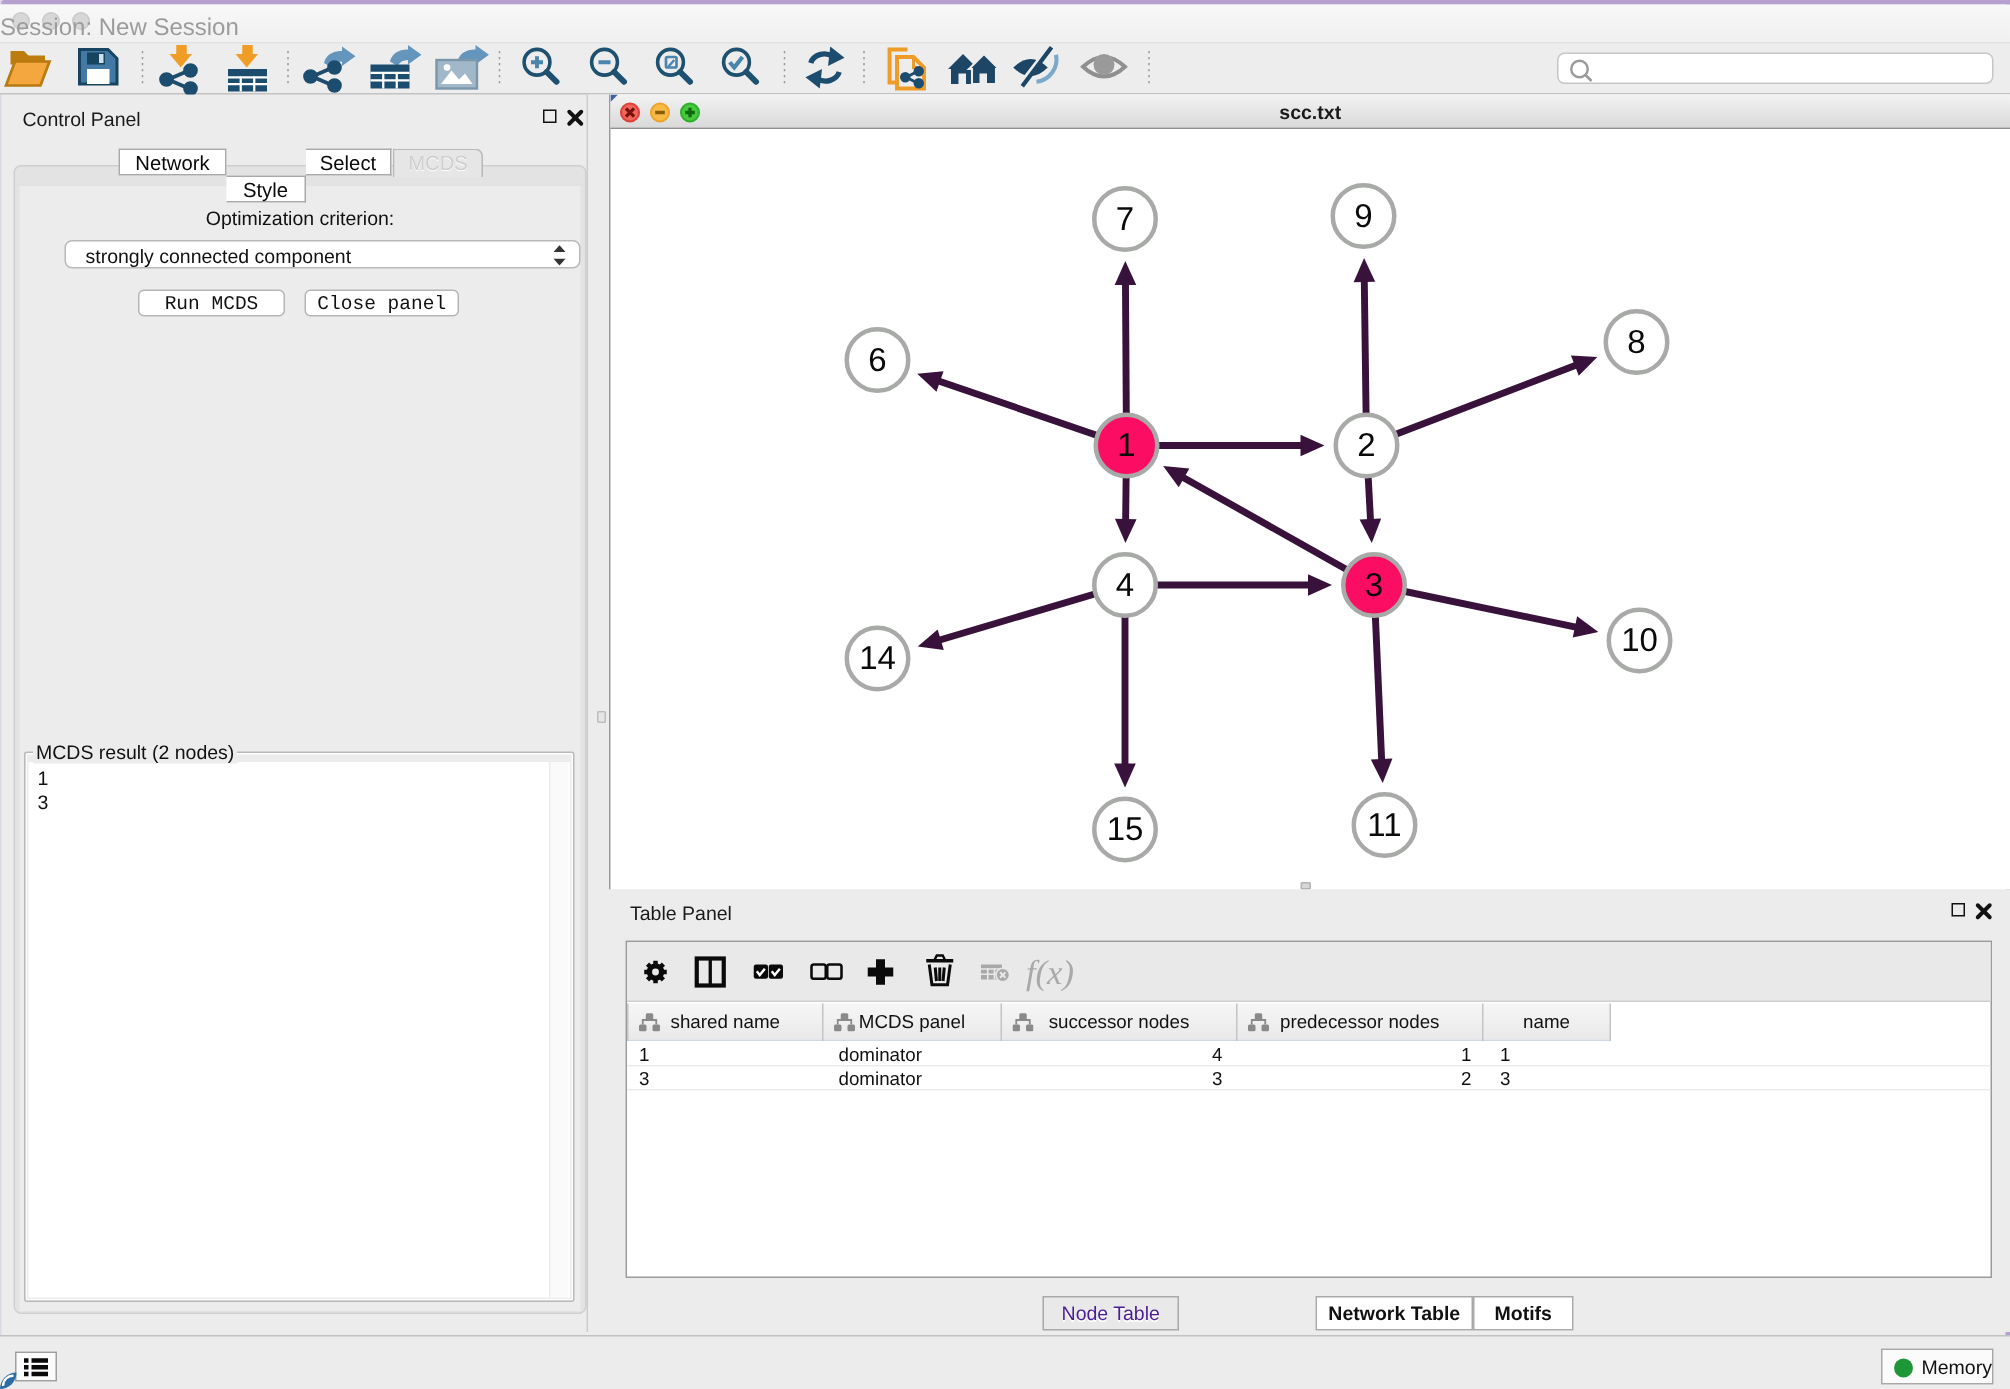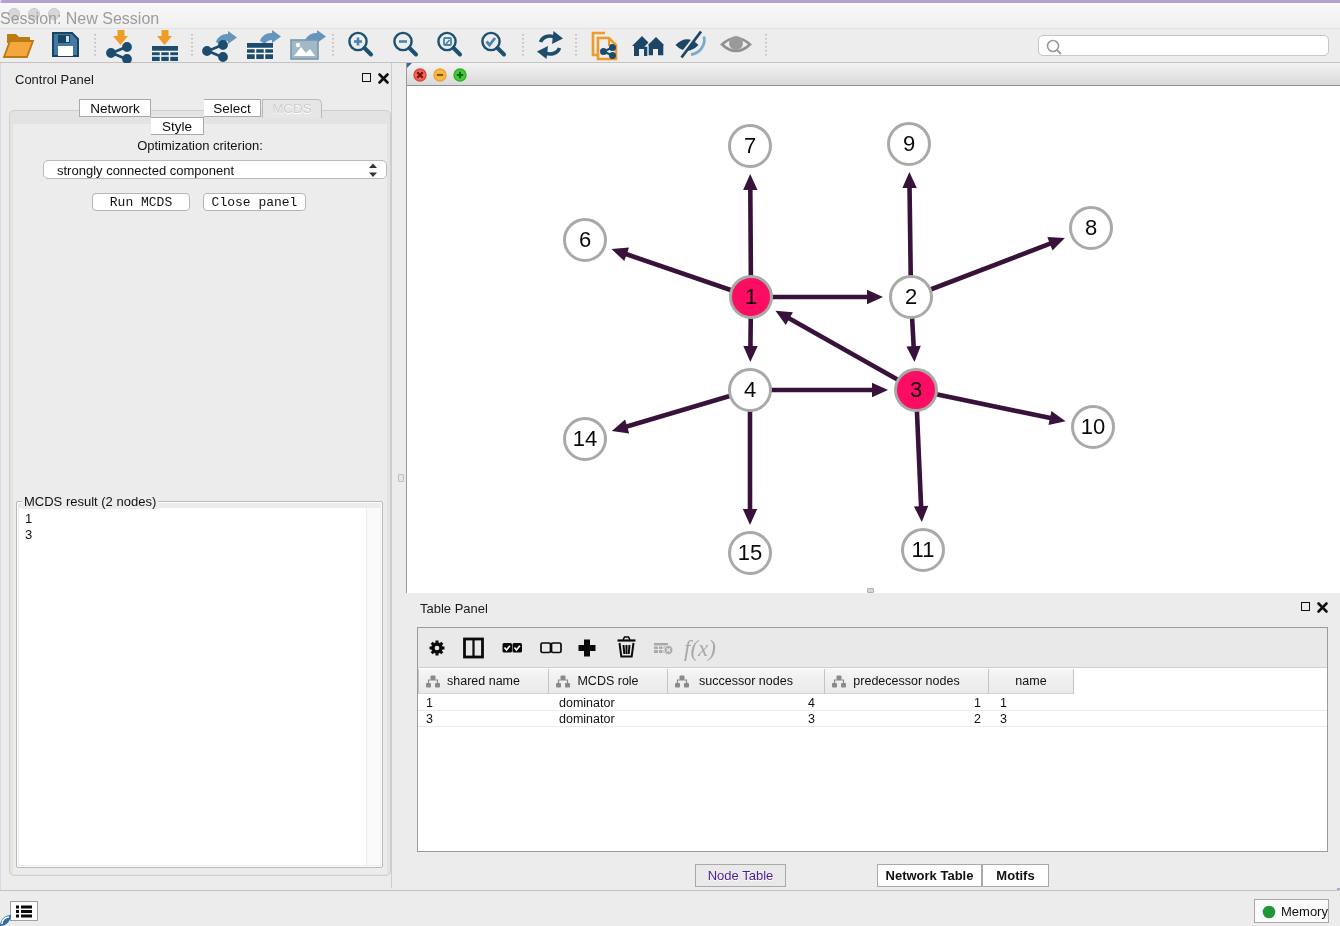--- a/index.html
+++ b/index.html
@@ -267,20 +267,21 @@
       <circle cx="7" cy="12" r="6" fill="#f0655c" stroke="#dd4238" stroke-width="1.4"></circle>
       <path d="M4.3,9.3 l5.4,5.4 m0,-5.4 l-5.4,5.4" stroke="#7a120e" stroke-width="2.2"></path>
       <circle cx="27" cy="12" r="6" fill="#f8ba46" stroke="#eda42c" stroke-width="1.4"></circle>
       <path d="M23.8,12 l6.4,0" stroke="#8a5d00" stroke-width="2.2"></path>
       <circle cx="47" cy="12" r="6" fill="#47c93e" stroke="#2eb02c" stroke-width="1.4"></circle>
       <path d="M43.8,12 l6.4,0 M47,8.8 l0,6.4" stroke="#0f680f" stroke-width="2.2"></path>
     </svg>
     <svg width="5" height="5" style="position:absolute;left:0;top:0;">
         <path d="M0,0 L5,0 L0,5 z" fill="#2a52a0" opacity="0.9"></path>
       </svg>
+    <div class="t">scc.txt</div>
   </div>
   <svg width="934" height="505" style="position:absolute;left:0;top:25px;">
 <g stroke="#38123b" stroke-width="4.6">
   <line x1="344" y1="209" x2="343.3" y2="99.0"></line>
   <line x1="344" y1="209" x2="216.8" y2="165.3"></line>
   <line x1="344" y1="209" x2="463.0" y2="209.0"></line>
   <line x1="344" y1="209" x2="343.4" y2="261.0"></line>
   <line x1="504" y1="209" x2="502.5" y2="97.0"></line>
   <line x1="504" y1="209" x2="645.7" y2="154.7"></line>
   <line x1="504" y1="209" x2="506.8" y2="261.1"></line>
@@ -427,21 +428,21 @@
           <svg class="hicon" width="14" height="13">
             <g fill="#8a8a8a">
               <rect x="4.5" y="0.5" width="5" height="4.5" rx="1"></rect>
               <rect x="0" y="8" width="5" height="4.5" rx="1"></rect>
               <rect x="9" y="8" width="5" height="4.5" rx="1"></rect>
             </g>
             <g stroke="#8a8a8a" stroke-width="1.2" fill="none">
               <path d="M2.5,8 v-3 h9 v3 M7,5.5 v-2"></path>
             </g>
           </svg>
-          <span>MCDS role</span>
+          <span>MCDS panel</span>
         </div>
       <div class="hcell" style="left:250px;width:157px;">
           <svg class="hicon" width="14" height="13">
             <g fill="#8a8a8a">
               <rect x="4.5" y="0.5" width="5" height="4.5" rx="1"></rect>
               <rect x="0" y="8" width="5" height="4.5" rx="1"></rect>
               <rect x="9" y="8" width="5" height="4.5" rx="1"></rect>
             </g>
             <g stroke="#8a8a8a" stroke-width="1.2" fill="none">
               <path d="M2.5,8 v-3 h9 v3 M7,5.5 v-2"></path>

